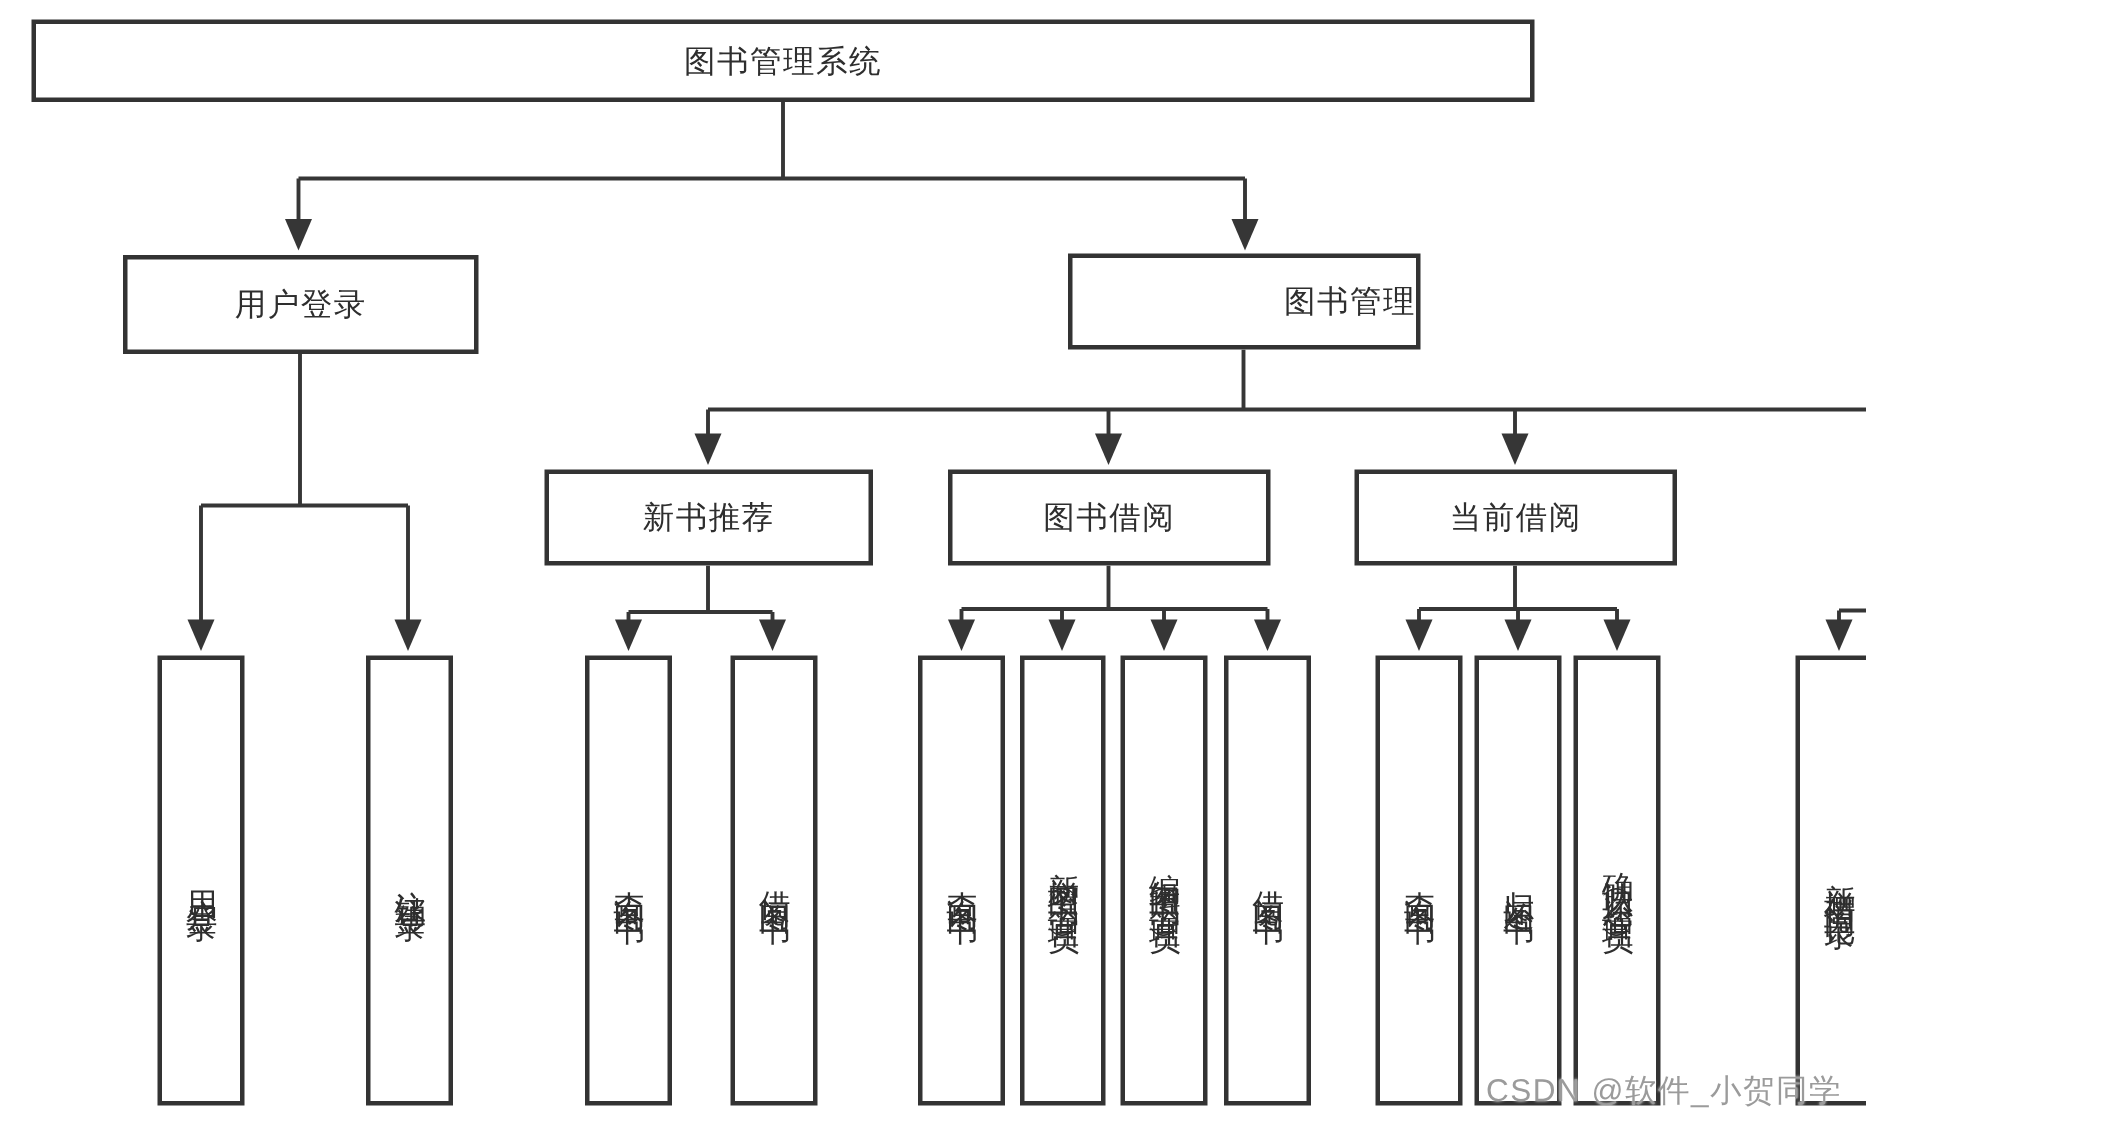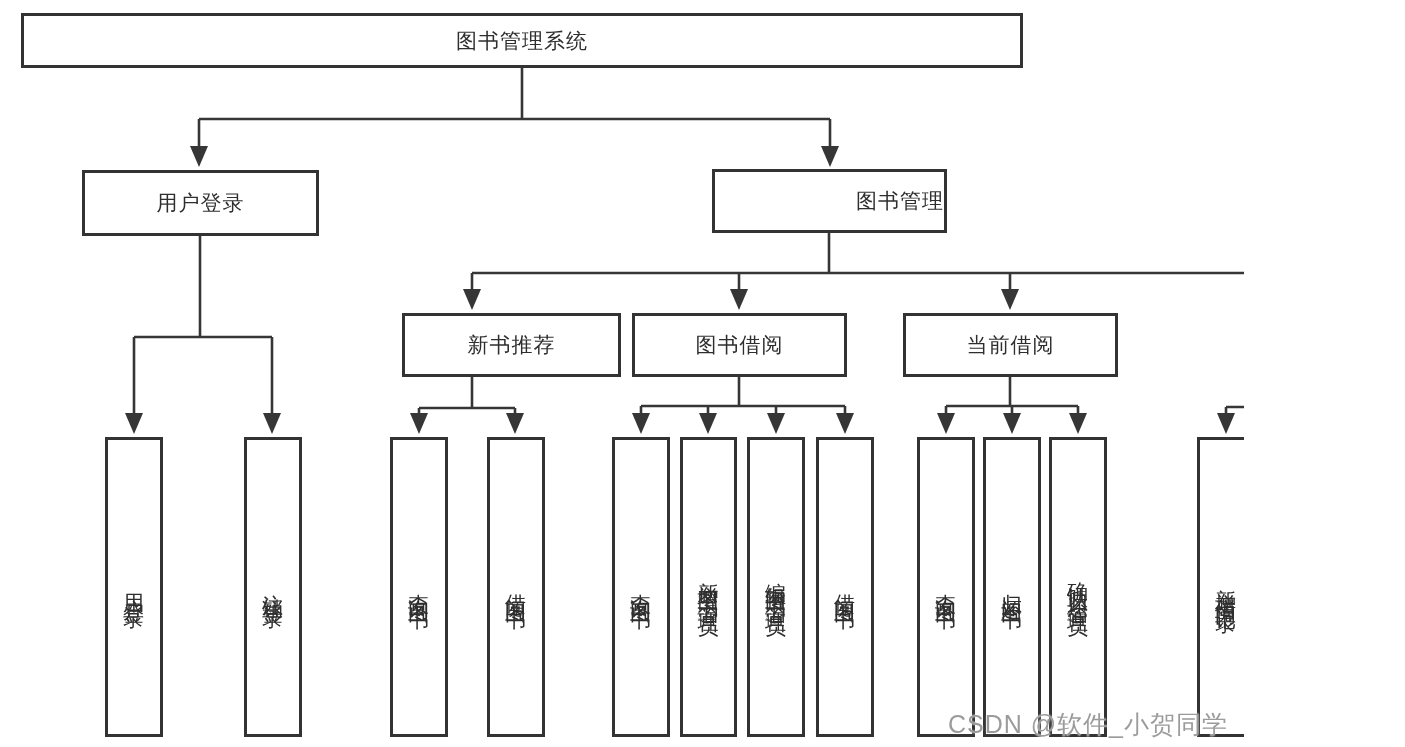--- a/index.html
+++ b/index.html
@@ -27,21 +27,21 @@
   }
   .vbox span {
     writing-mode: vertical-rl;
     letter-spacing: 5px;
     line-height: 1;
   }
   .watermark {
     position: absolute;
     right: 16px;
     bottom: 6px;
-    font-size: 25px;
+    font-size: 21px;
     color: #9b9b9b;
     letter-spacing: 1px;
     z-index: 3;
     text-shadow: 0 0 2px #ffffff;
     white-space: nowrap;
   }
   line { stroke: #363636; stroke-width: 2.6; }
   polygon { fill: #363636; stroke: none; }
 </style>
 </head>
@@ -131,21 +131,21 @@
     <span>图书管理系统</span>
   </div>
 
   <div class="box" style="left:82px; top:170px; width:237px; height:66px;">
     <span>用户登录</span>
   </div>
   <div class="box" style="left:712px; top:169px; width:235px; height:64px;justify-content:flex-end;">
     <span>图书管理</span>
   </div>
 
-  <div class="box" style="left:363px; top:313px; width:219px; height:64px;margin-left:39px;">
+  <div class="box" style="left:363px; top:313px; width:219px; height:64px;">
     <span>新书推荐</span>
   </div>
   <div class="box" style="left:632px; top:313px; width:215px; height:64px;">
     <span>图书借阅</span>
   </div>
   <div class="box" style="left:903px; top:313px; width:215px; height:64px;">
     <span>当前借阅</span>
   </div>
 
   <div class="box vbox" style="left:105px; top:437px; width:58px; height:300px;">

